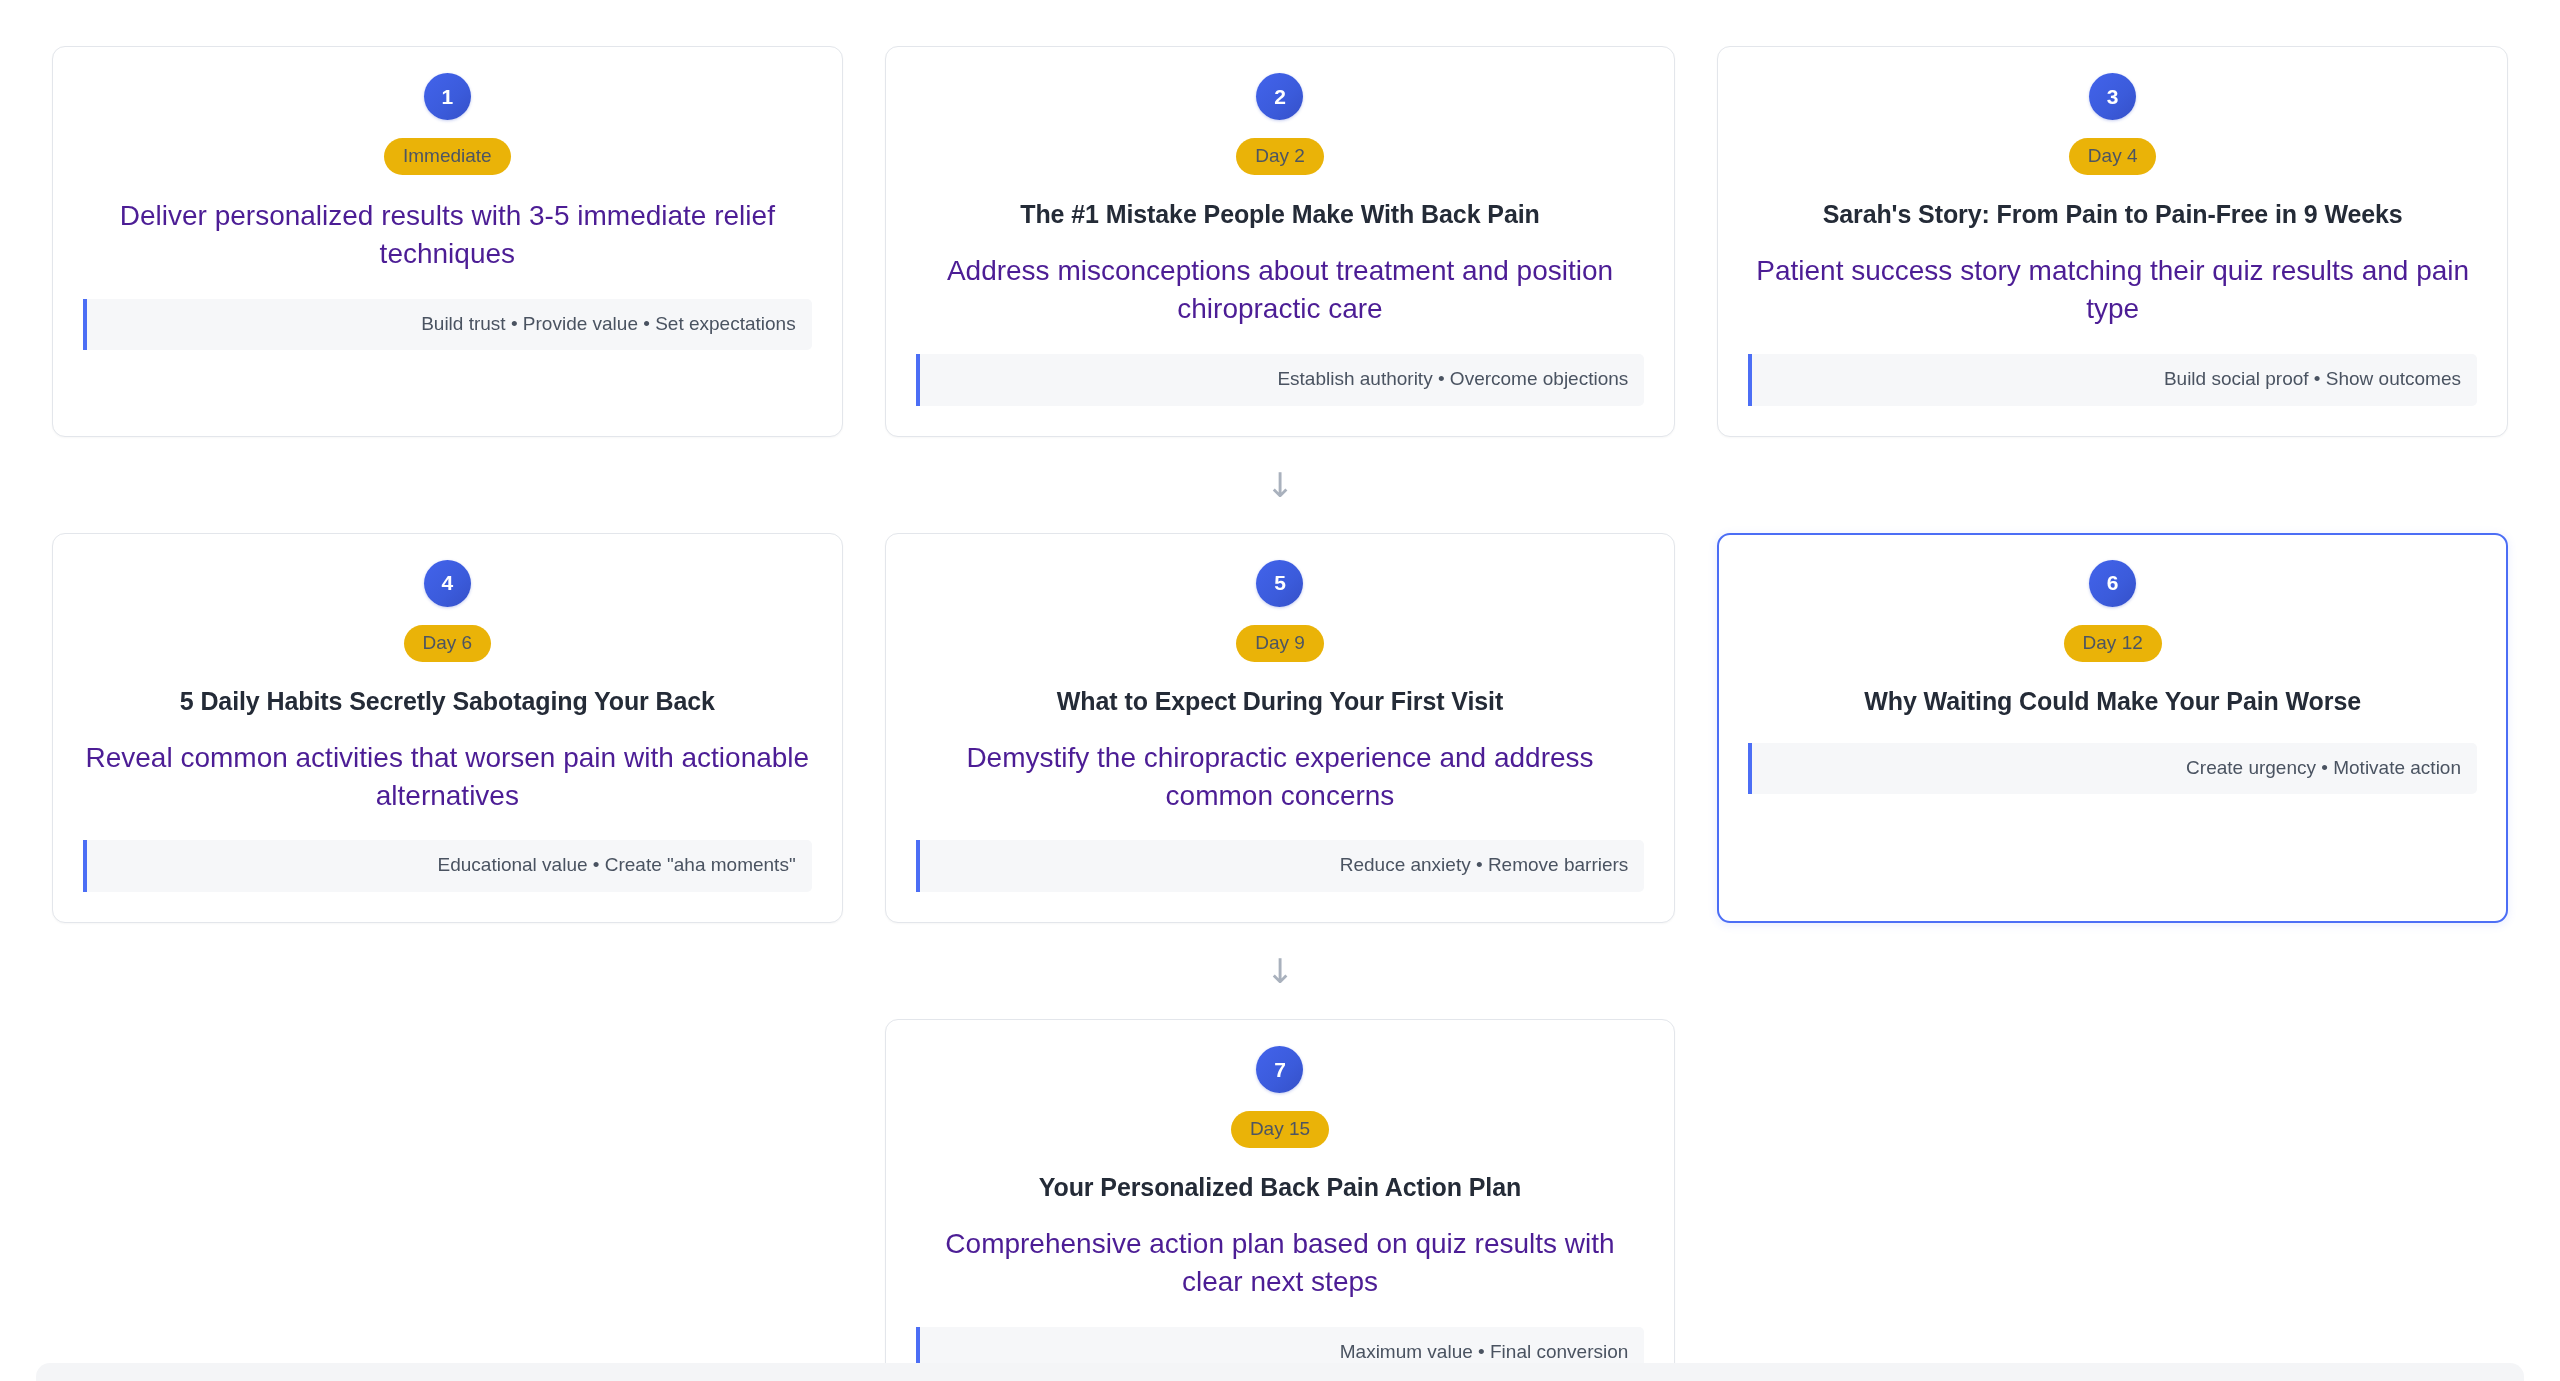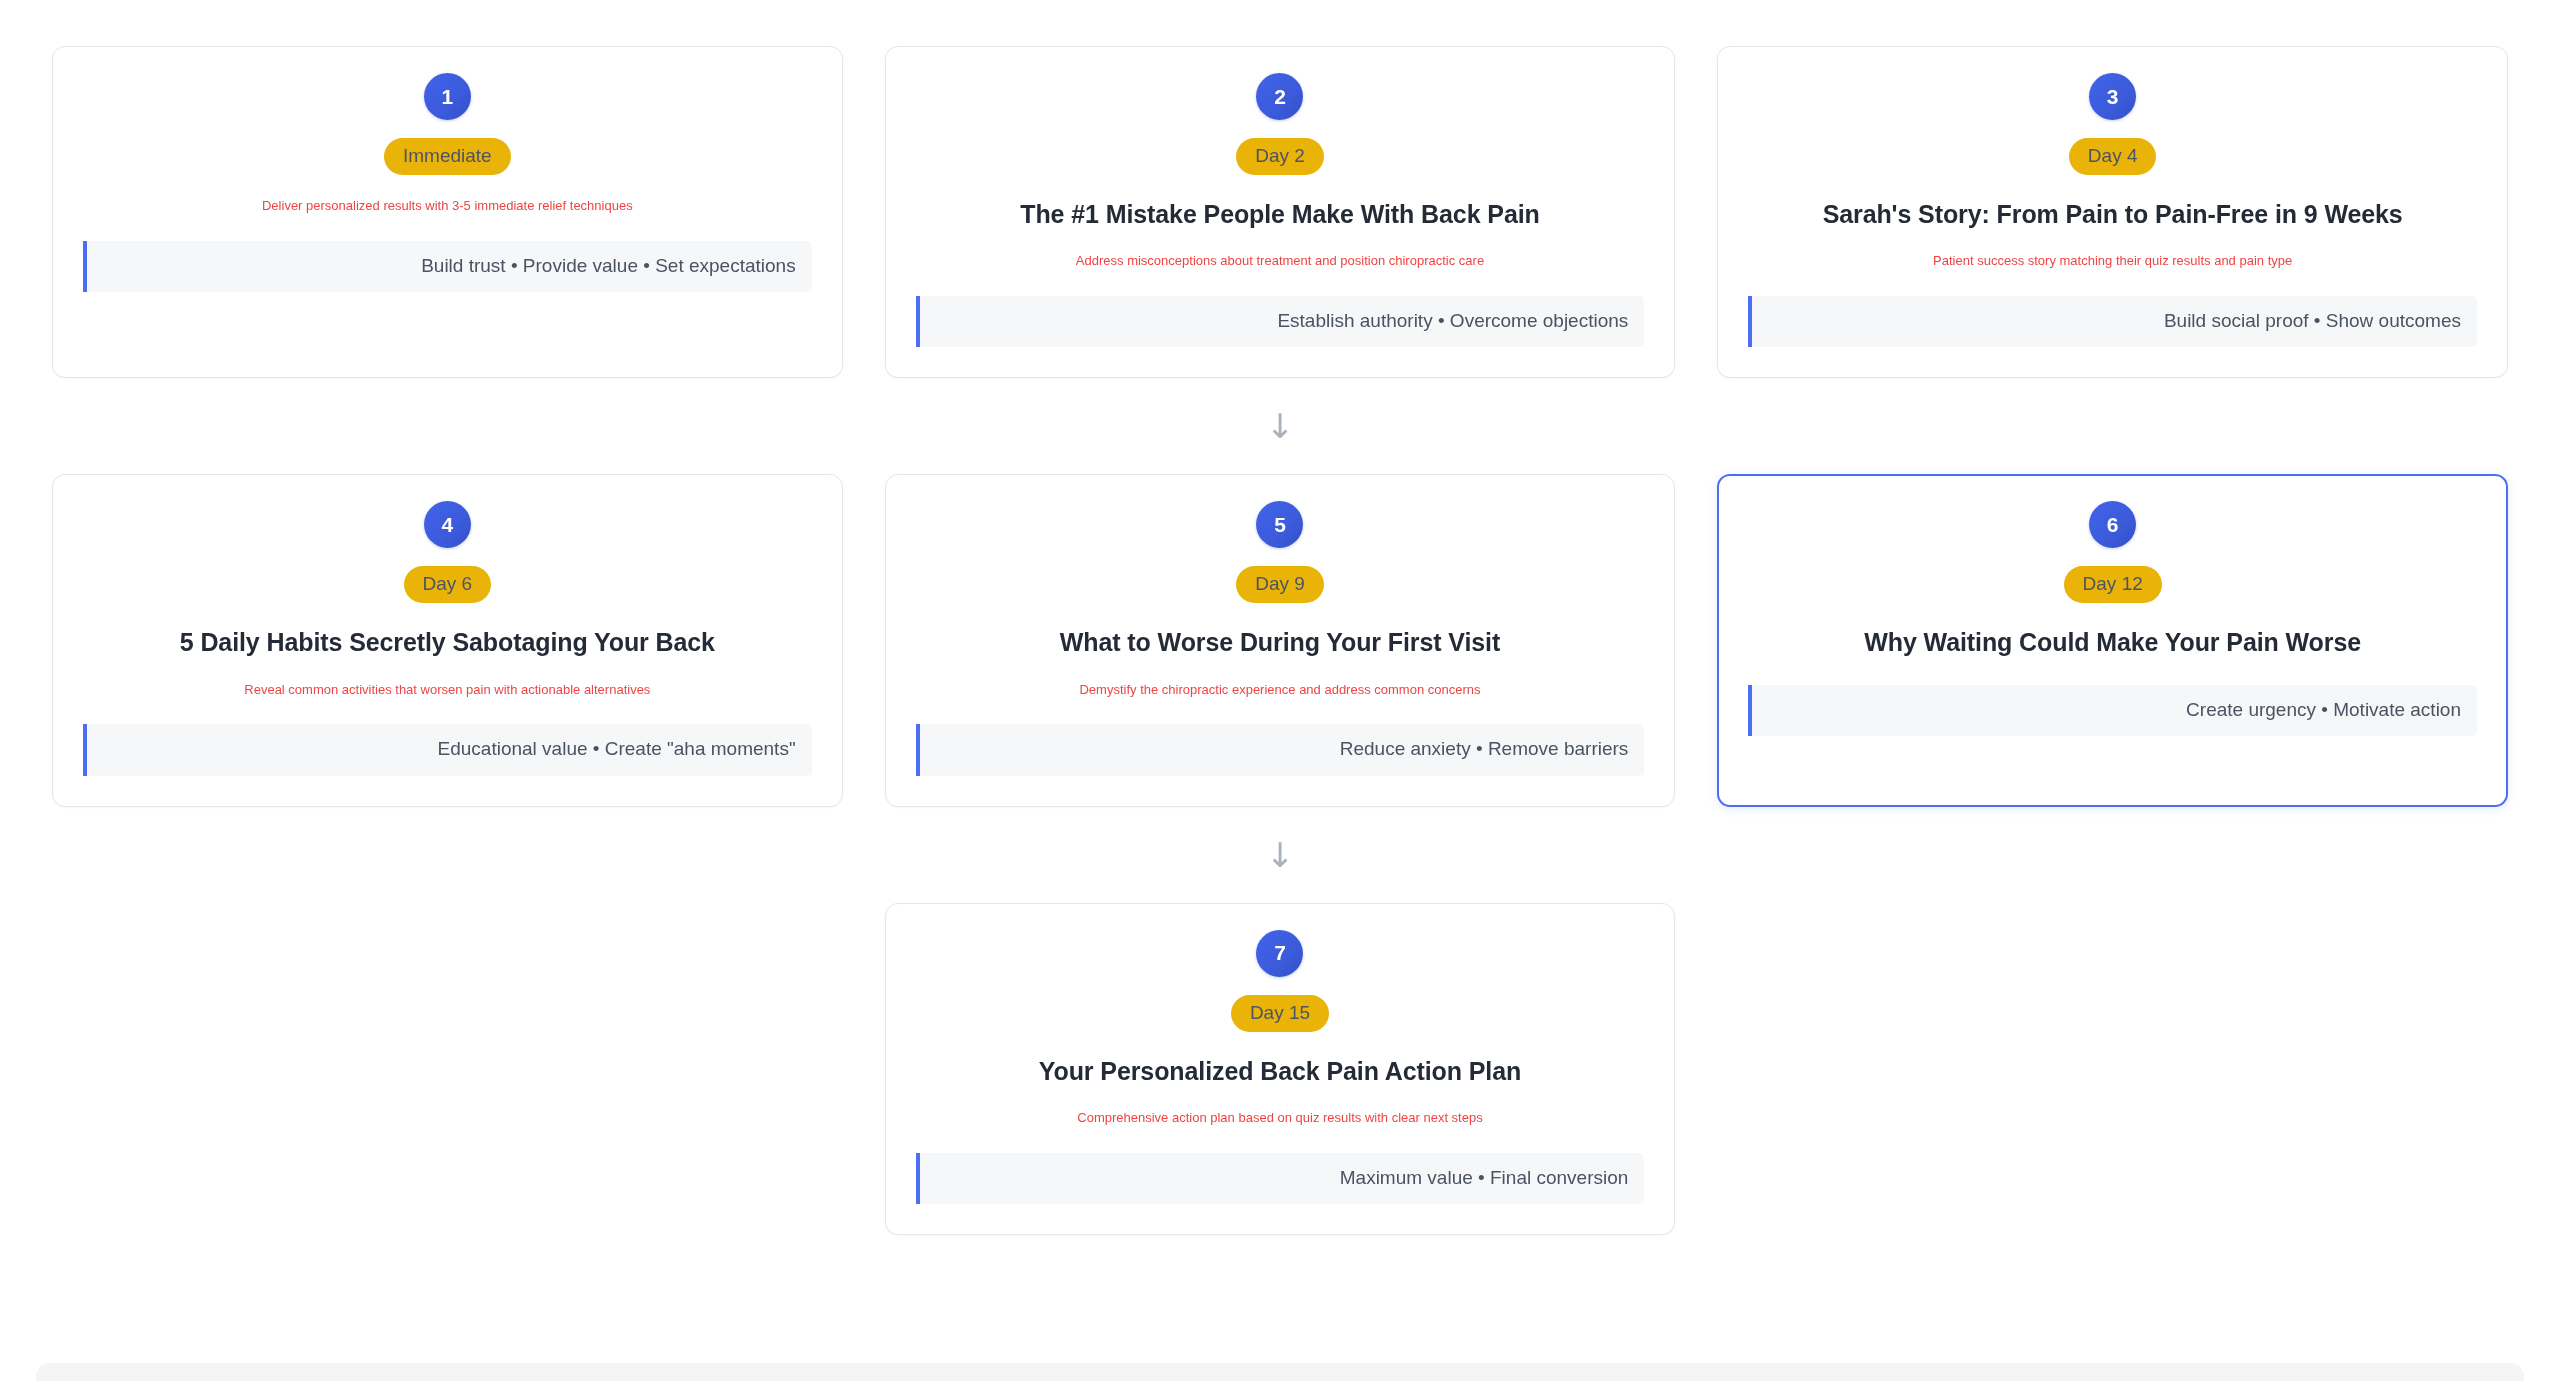--- a/index.html
+++ b/index.html
@@ -121,23 +121,23 @@
     font-weight: bold;
     color: #242b37;
     text-align: center;
     line-height: 1.25;
     letter-spacing: -0.1px;
   }
 
   
   .card-desc {
     margin-top: 22px;
-    font-size: 13px;
+    font-size: 28px;
     font-weight: normal;
-    color: #ef4444;
+    color: #4c1d95;
     text-align: center;
     line-height: 1.35;
   }
 
   
   .card-goal {
     margin-top: 26px;
     width: 100%;
     background: #f6f7f9;
     border-left: 4px solid #4c6ef5;
@@ -213,21 +213,21 @@
           <div class="card-title">5 Daily Habits Secretly Sabotaging Your Back</div>
           <div class="card-desc">Reveal common activities that worsen pain with actionable alternatives</div>
           <div class="card-goal">Educational value • Create "aha moments"</div>
         </div>
       </div>
 
       <div class="cell">
         <div class="card">
           <div class="badge-number">5</div>
           <div class="badge-day">Day 9</div>
-          <div class="card-title">What to Worse During Your First Visit</div>
+          <div class="card-title">What to Expect During Your First Visit</div>
           <div class="card-desc">Demystify the chiropractic experience and address common concerns</div>
           <div class="card-goal">Reduce anxiety • Remove barriers</div>
         </div>
       </div>
 
       <div class="cell">
         <div class="card is-active">
           <div class="badge-number">6</div>
           <div class="badge-day">Day 12</div>
           <div class="card-title">Why Waiting Could Make Your Pain Worse</div>

